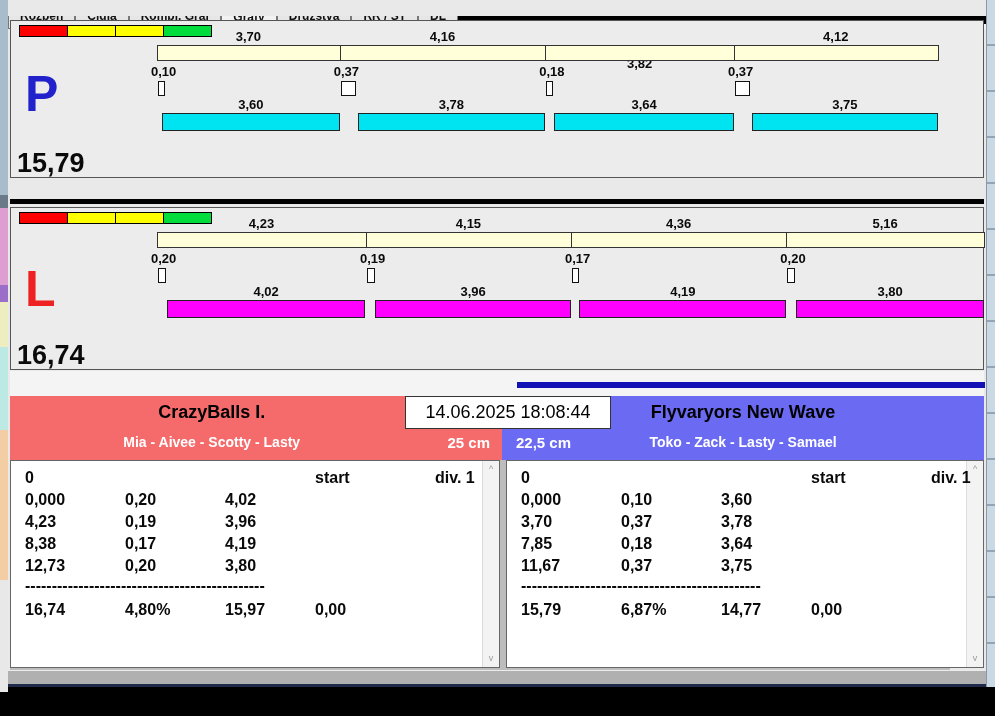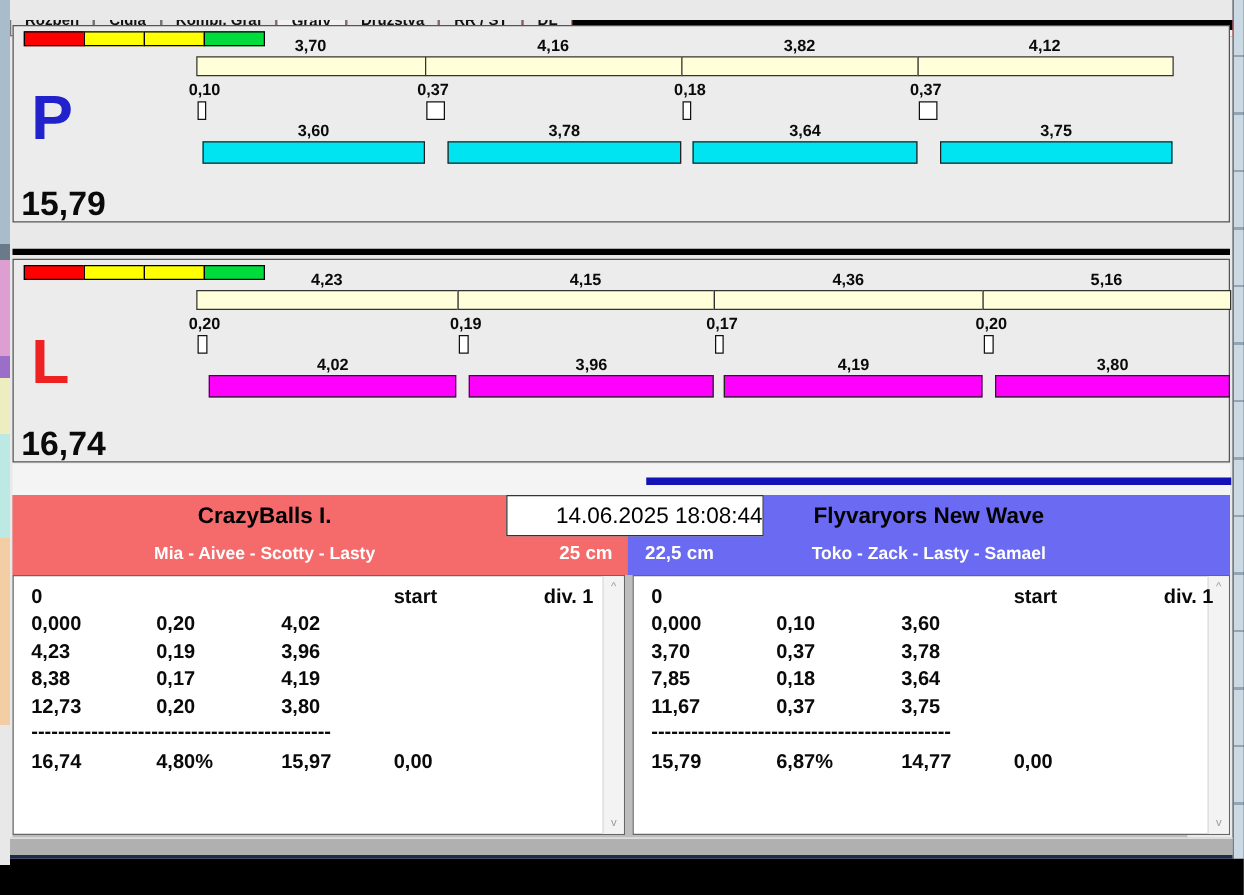--- a/index.html
+++ b/index.html
@@ -52,21 +52,21 @@
   .team-right{left:492px;width:482px}
   .trow{position:relative;height:32px}
   .title{font-size:18px;font-weight:700;color:#000;line-height:33px;text-align:center}
   .team-left .title{width:82%}
   .names{color:#fff;font-weight:700;font-size:14px;line-height:29px;text-align:center}
   .team-left .names{width:82%}
   .cm{position:absolute;top:0;color:#fff;font-weight:700;font-size:15px;line-height:29px}
   .team-left .cm{right:12px}
   .team-right .cm{left:14px}
   .ts-box{position:absolute;left:395px;top:0;width:204px;height:31px;background:#fff;border:1px solid #333;
-          z-index:4;text-align:right;font-size:18px;line-height:31px;color:#000}
+          z-index:4;text-align:center;font-size:18px;line-height:31px;color:#000}
 
   .ttable{position:absolute;top:64px;height:208px;background:#fff;border:1px solid #666;box-sizing:border-box}
   .tleft{left:0;width:490px}
   .tright{left:496px;width:478px}
   .cell{position:absolute;font-size:16px;font-weight:700;color:#0a0a0a;white-space:nowrap}
   .dashrow{letter-spacing:0px;overflow:hidden;max-width:300px}
   .scroll{position:absolute;right:0;top:0;bottom:0;width:16px;background:#F3F3F3;border-left:1px solid #DCDCDC}
   .sarrow{position:absolute;left:0;width:100%;height:13px;text-align:center;font-size:9px;color:#9a9a9a;line-height:13px;cursor:default}
   .sarrow.up{top:2px}
   .sarrow.down{bottom:2px}
@@ -107,21 +107,21 @@
         <div class="co-label" style="left: 140px;">0,10</div>
         <div class="co-box" style="left: 147px; width: 7px;"></div>
         <div class="run-label" style="left: 150.94px; width: 177.84px;">3,60</div>
         <div class="run-bar" style="left: 150.94px; width: 177.84px; background: rgb(0, 228, 242);"></div>
         <div class="split-label" style="left: 328.78px; width: 205.504px;">4,16</div>
         <div class="split-bar" style="left: 328.78px; width: 206.504px; background: rgb(255, 255, 217);"></div>
         <div class="co-label" style="left: 322.78px;">0,37</div>
         <div class="co-box" style="left: 329.78px; width: 14.8px;"></div>
         <div class="run-label" style="left: 347.058px; width: 186.732px;">3,78</div>
         <div class="run-bar" style="left: 347.058px; width: 186.732px; background: rgb(0, 228, 242);"></div>
-        <div class="split-label" style="left: 534.284px; width: 188.708px;">3,82</div>
+        <div class="split-label" style="left: 534.284px; width: 188.708px; margin-top: 27px;">3,82</div>
         <div class="split-bar" style="left: 534.284px; width: 189.708px; background: rgb(255, 255, 217);"></div>
         <div class="co-label" style="left: 528.284px;">0,18</div>
         <div class="co-box" style="left: 535.284px; width: 7.2px;"></div>
         <div class="run-label" style="left: 543.176px; width: 179.816px;">3,64</div>
         <div class="run-bar" style="left: 543.176px; width: 179.816px; background: rgb(0, 228, 242);"></div>
         <div class="split-label" style="left: 722.992px; width: 203.528px;">4,12</div>
         <div class="split-bar" style="left: 722.992px; width: 204.528px; background: rgb(255, 255, 217);"></div>
         <div class="co-label" style="left: 716.992px;">0,37</div>
         <div class="co-box" style="left: 723.992px; width: 14.8px;"></div>
         <div class="run-label" style="left: 741.27px; width: 185.25px;">3,75</div>

